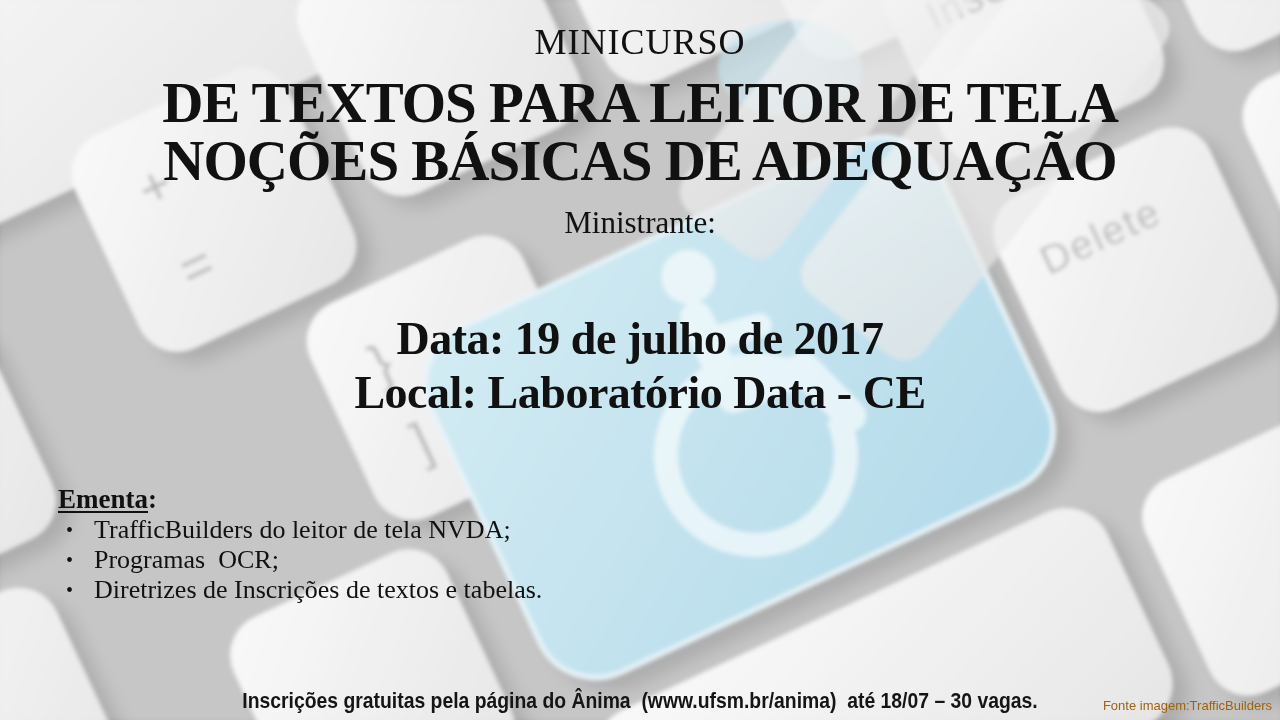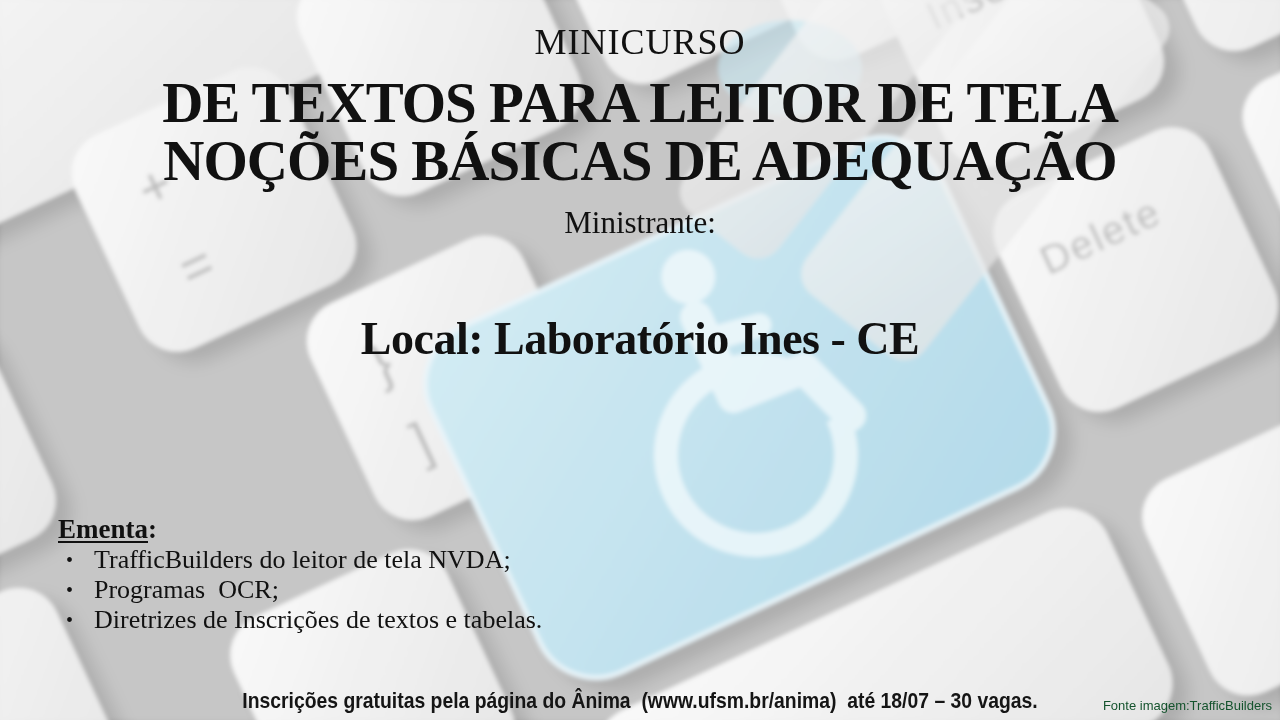--- a/index.html
+++ b/index.html
@@ -24,30 +24,30 @@
   
   .content{position:absolute;inset:0;}
   .content > *{position:absolute;left:0;width:100%;text-align:center;}
   .kicker{top:24px;font-size:36px;line-height:1.05;letter-spacing:1px;}
   .title{top:74px;margin:0;font-size:57px;line-height:58px;font-weight:700;letter-spacing:-1px;}
   .title span{display:block;}
   .presenter-label{top:206px;font-size:31px;line-height:34px;font-family:Liberation Serif, serif;}
   .presenter-name{top:240px;font-size:34px;line-height:40px;font-weight:600;letter-spacing:-.5px;}
   .details{top:312px;font-size:46px;line-height:54px;font-weight:700;letter-spacing:-.5px;}
   .ementa{top:484px;left:58px;width:720px;text-align:left;}
-  .ementa-heading{font-size:27px;line-height:30px;font-weight:700;margin-top:30px;}
+  .ementa-heading{font-size:27px;line-height:30px;font-weight:700;}
   .ementa-heading .u{text-decoration:underline;text-underline-offset:3px;}
   .ementa ul{list-style:none;margin:1px 0 0 0;padding:0;}
   .ementa li{display:flex;font-size:26px;line-height:30px;white-space:pre-wrap;}
   .ementa .dot{width:28px;padding-left:8px;font-size:20px;flex:none;}
   .footerblock{top:631px;font-family:"Liberation Sans","DejaVu Sans",sans-serif;font-size:22px;line-height:28px;
                transform:scaleX(.88);transform-origin:50% 50%;white-space:pre-wrap;color:#151515;}
   .footerblock .f1{font-weight:700;}
   .credit{position:absolute;left:auto;right:8px;top:698px;width:auto;text-align:right;
-          font-family:"Liberation Sans","DejaVu Sans",sans-serif;font-size:13px;color:#14532d;}
+          font-family:"Liberation Sans","DejaVu Sans",sans-serif;font-size:13px;color:#a16207;}
 </style>
 </head>
 <body>
 
 <div class="stage">
 
   <svg class="bg" viewBox="0 0 1280 720" aria-hidden="true">
     <defs>
       <linearGradient id="kg" x1="0" y1="0" x2="1" y2="1">
         <stop offset="0" stop-color="#f9f9f9"></stop>
@@ -119,21 +119,22 @@
     <div class="kicker">MINICURSO</div>
 
     <h1 class="title">
       <span>DE TEXTOS PARA LEITOR DE TELA</span>
       <span>NOÇÕES BÁSICAS DE ADEQUAÇÃO</span>
     </h1>
 
     <div class="presenter-label">Ministrante:</div>
 
     <div class="details">
-      <div>Local: Laboratório Ines - CE</div>
+      <div>Data: 19 de julho de 2017</div>
+      <div>Local: Laboratório Data - CE</div>
     </div>
 
     <section class="ementa">
       <div class="ementa-heading">
         <span class="u">Ementa</span><span>:</span>
       </div>
       <ul>
         <li>
           <span class="dot">•</span>
           <span class="txt">TrafficBuilders do leitor de tela NVDA;</span>

